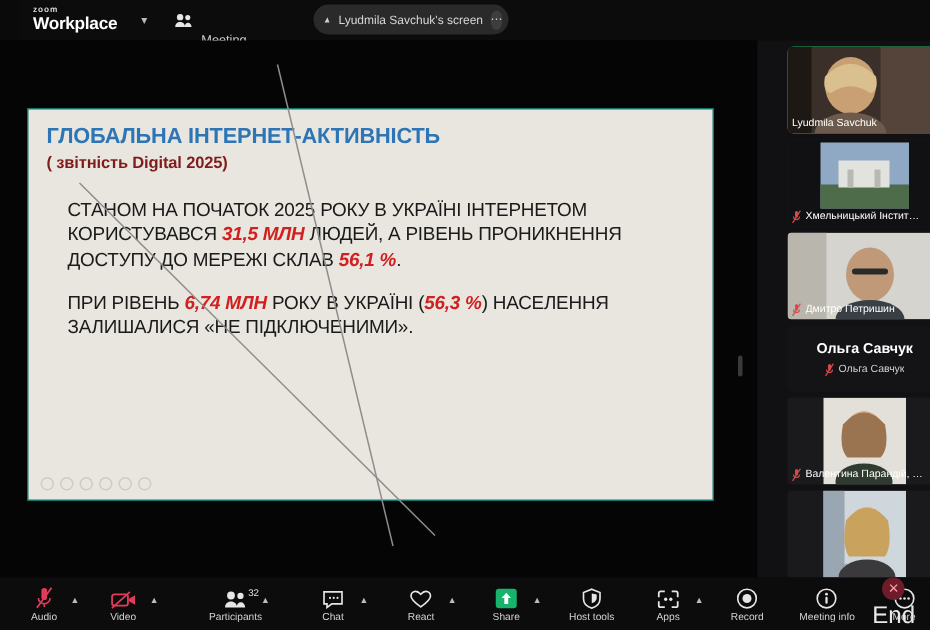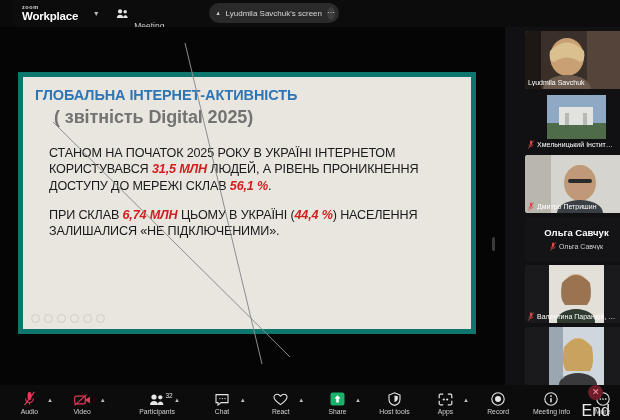--- a/index.html
+++ b/index.html
@@ -24,25 +24,25 @@
                 padding:0 4px 0 7px; gap:5px; }
   .share-pill .ptxt { font-size:8px; color:#d7d7d7; white-space:nowrap; flex:1; }
   .pill-more { width:13px; height:13px; border-radius:50%; background:#3d3d3d;
                display:flex; align-items:center; justify-content:center;
                font-size:8px; color:#cfcfcf; line-height:1; }
 
   
   .stage { position:absolute; left:0; top:27px; width:505px; height:358px; background:#050505; }
 
   .slide { position:absolute; left:18px; top:45px; width:458px; height:262px;
-           background:#e9e6df; border:5px solid #0f766e; overflow:hidden; }
+           background:#e9e6df; border:1px solid #0f766e; overflow:hidden; }
   .slide-inner { padding:10px 12px 0 12px; }
   .sl-title { color:#2e75b6; font-size:14.5px; font-weight:700; letter-spacing:-.1px;
               white-space:nowrap; }
-  .sl-sub { color:#737373; font-size:18px; font-weight:700; margin-top:4px; letter-spacing:-.1px;margin-left:19px; }
+  .sl-sub { color:#7f1d1d; font-size:11px; font-weight:700; margin-top:4px; letter-spacing:-.1px; }
   .sl-body { margin-top:17px; padding-left:14px; color:#1a1a1a;
              font-size:12.6px; line-height:1.30; letter-spacing:-.15px; }
   .sl-body p { margin-bottom:0; }
   .sl-gap { height:13px; }
   .hl { color:#d02020; font-weight:700;font-style:italic; }
 
   .pp-ctrls { position:absolute; left:8px; bottom:6px; display:flex; gap:4px; opacity:.13; }
   .pp-ctrls i { width:9px; height:9px; border:1px solid #222; border-radius:50%; display:block; }
 
   .ann-line { position:absolute; stroke:#8d8d8d; stroke-width:1; fill:none; }
@@ -127,21 +127,21 @@
     <div class="slide">
       <div class="slide-inner">
         <div class="sl-title">ГЛОБАЛЬНА ІНТЕРНЕТ-АКТИВНІСТЬ</div>
         <div class="sl-sub">( звітність Digital 2025)</div>
         <div class="sl-body">
           <p>
             <span>СТАНОМ НА ПОЧАТОК 2025 РОКУ В УКРАЇНІ ІНТЕРНЕТОМ КОРИСТУВАВСЯ </span><span class="hl">31,5 МЛН</span><span> ЛЮДЕЙ, А РІВЕНЬ ПРОНИКНЕННЯ ДОСТУПУ ДО МЕРЕЖІ СКЛАВ </span><span class="hl">56,1 %</span><span>.</span>
           </p>
           <div class="sl-gap"></div>
           <p>
-            <span>ПРИ СКЛАВ </span><span class="hl">6,74 МЛН</span><span> ЦЬОМУ В УКРАЇНІ (</span><span class="hl">44,4 %</span><span>) НАСЕЛЕННЯ ЗАЛИШАЛИСЯ «НЕ ПІДКЛЮЧЕНИМИ».</span>
+            <span>ПРИ РІВЕНЬ </span><span class="hl">6,74 МЛН</span><span> РОКУ В УКРАЇНІ (</span><span class="hl">56,3 %</span><span>) НАСЕЛЕННЯ ЗАЛИШАЛИСЯ «НЕ ПІДКЛЮЧЕНИМИ».</span>
           </p>
         </div>
       </div>
       <div class="pp-ctrls">
         <i></i>
         <i></i>
         <i></i>
         <i></i>
         <i></i>
         <i></i>

